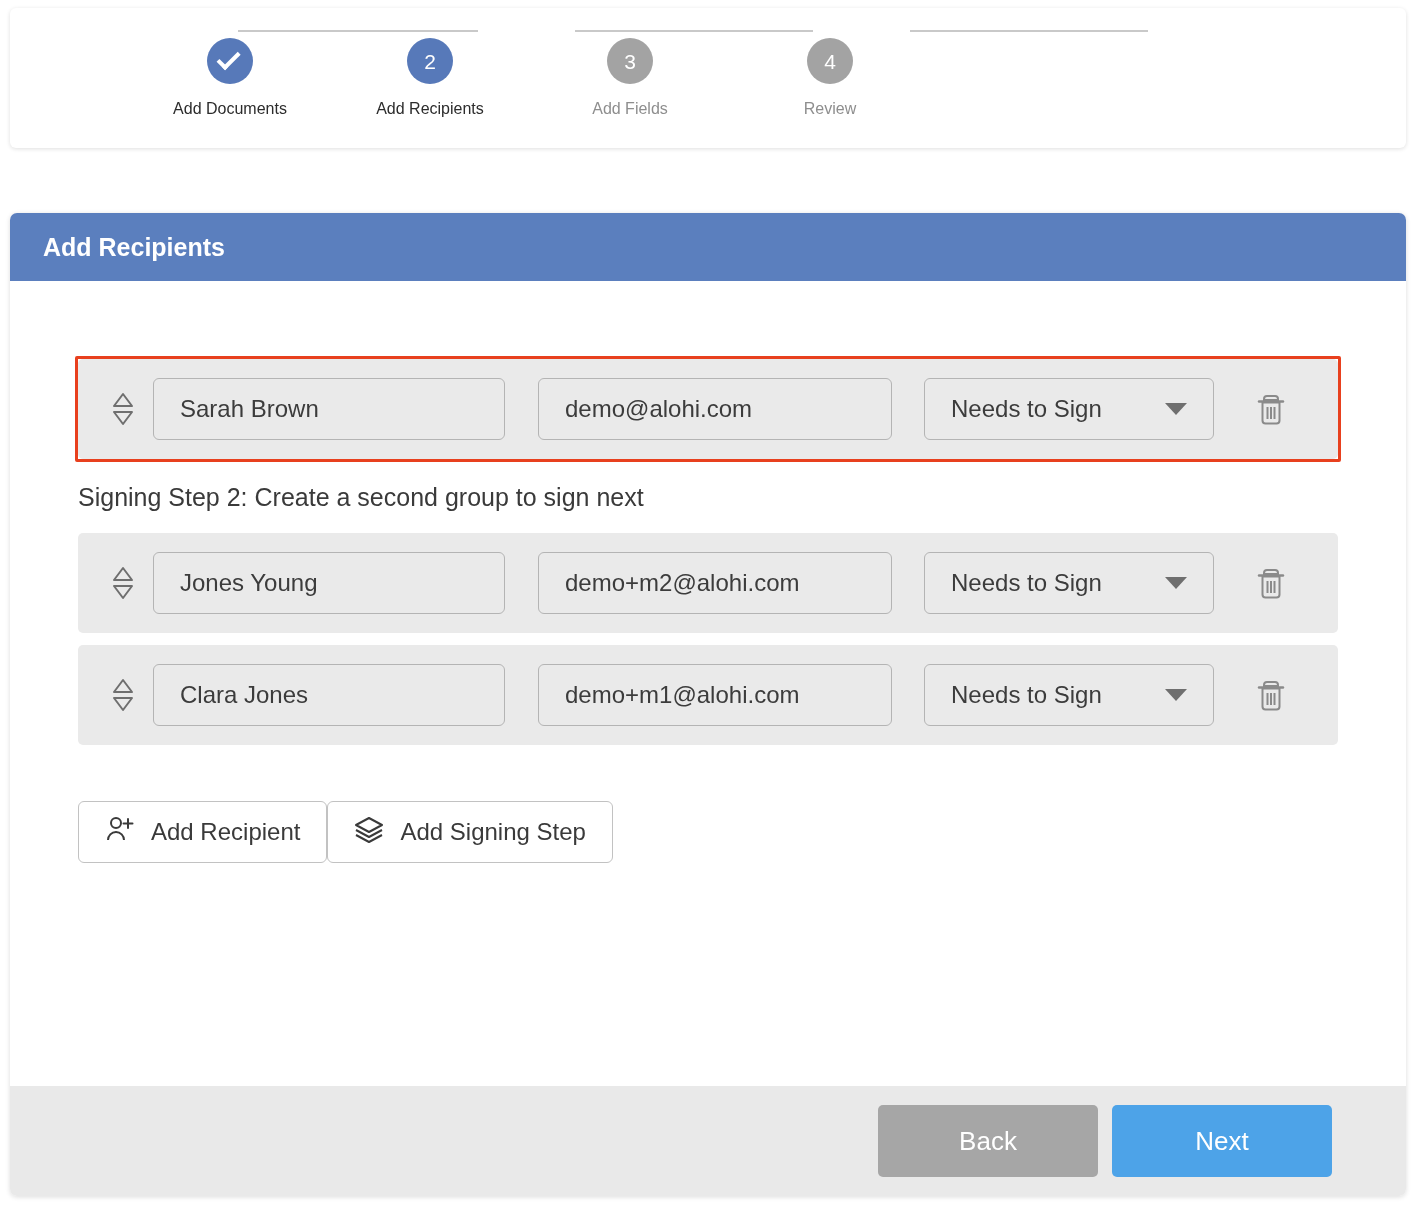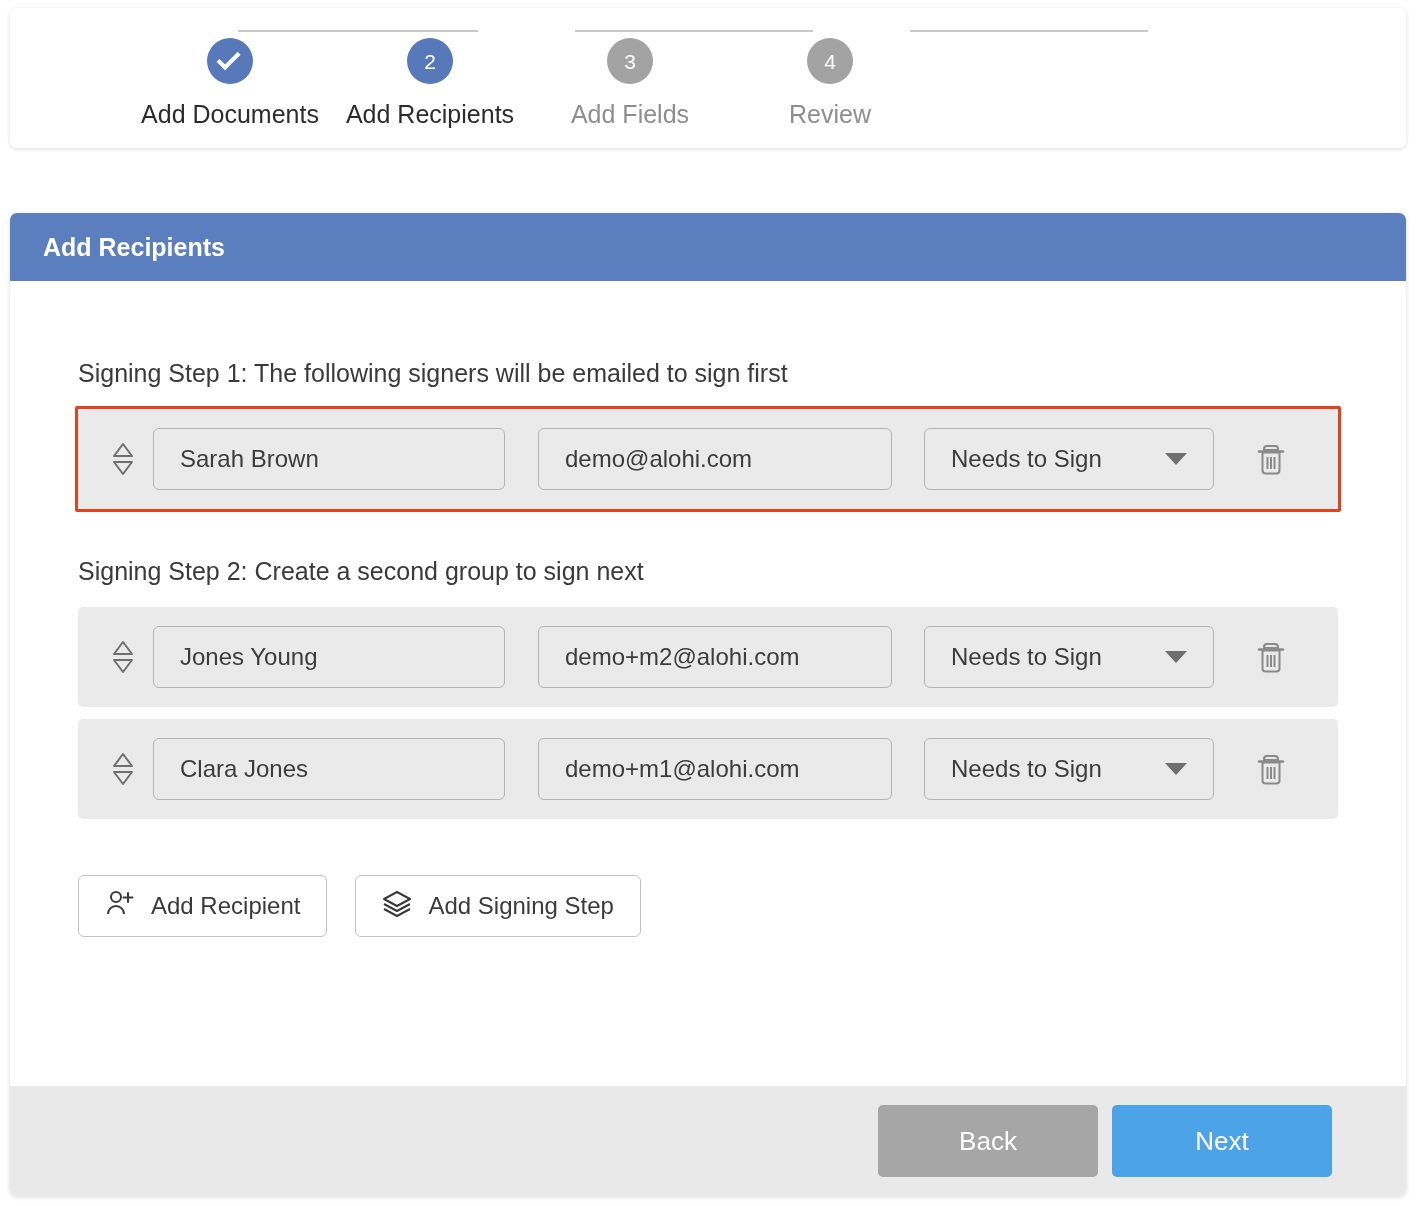--- a/index.html
+++ b/index.html
@@ -51,21 +51,21 @@
   .step-circle.todo { background: #a3a3a3; }
   .step-check {
     display: block;
     width: 22px; height: 12px;
     border-left: 4px solid #fff;
     border-bottom: 4px solid #fff;
     transform: rotate(-45deg) translate(1px,-3px);
   }
   .step-label {
     margin-top: 16px;
-    font-size: 25px;
+    font-size: 16px;
     white-space: nowrap;
     color: #2c2c2c;
   }
   .step-label.muted { color: #8e8e8e; text-align: right; }
   .connector {
     position: absolute;
     top: 22px;
     height: 2px;
     background: #c9c9c9;
     z-index: 1;
@@ -100,21 +100,21 @@
     background: #ffffff;
     padding: 78px 68px 0 68px;
     height: 805px;
   }
 
   .group-title {
     font-size: 25px;
     color: #3a3a3a;
     margin-bottom: 21px;
   }
-  .group-title.second { margin-top: 48px; }
+  .group-title.second { margin-top: 24px; }
 
   
   .rows-wrap { position: relative; text-align: right; }
   .rows-wrap.highlight {
     border: 3px solid #e8401e;
     margin: -3px;
     border-radius: 2px;
   }
   .recipient-row {
     background: #eaeaea;
@@ -165,21 +165,20 @@
     width: 42px; height: 46px;
     display: flex;
     align-items: center;
     justify-content: center;
     cursor: pointer;
   }
 
   
   .actions {
     display: flex;
-    gap: 28px;
     margin-top: 56px;
   }
   .action-btn {
     height: 62px;
     border: 1px solid #c2c2c2;
     border-radius: 6px;
     background: #ffffff;
     display: flex;
     align-items: center;
     gap: 16px;
@@ -247,21 +246,20 @@
   </div>
 </div>
 
 <div class="panel">
   <div class="panel-header">
     <span class="panel-header-title">Add Recipients</span>
   </div>
 
   <div class="panel-body">
 
-    <div class="group-title">Signing Step 1: The following signers will be emailed to sign first</div>
 
     <div class="rows-wrap highlight">
       <div class="recipient-row">
         <div class="drag-handle">
           <svg width="22" height="34" viewBox="0 0 22 34" aria-hidden="true">
             <polygon points="11,2 20,14 2,14" fill="none" stroke="#6f6f6f" stroke-width="2" stroke-linejoin="round"></polygon>
             <polygon points="11,32 20,20 2,20" fill="none" stroke="#6f6f6f" stroke-width="2" stroke-linejoin="round"></polygon>
           </svg>
         </div>
         <div class="field name">Sarah Brown</div>

